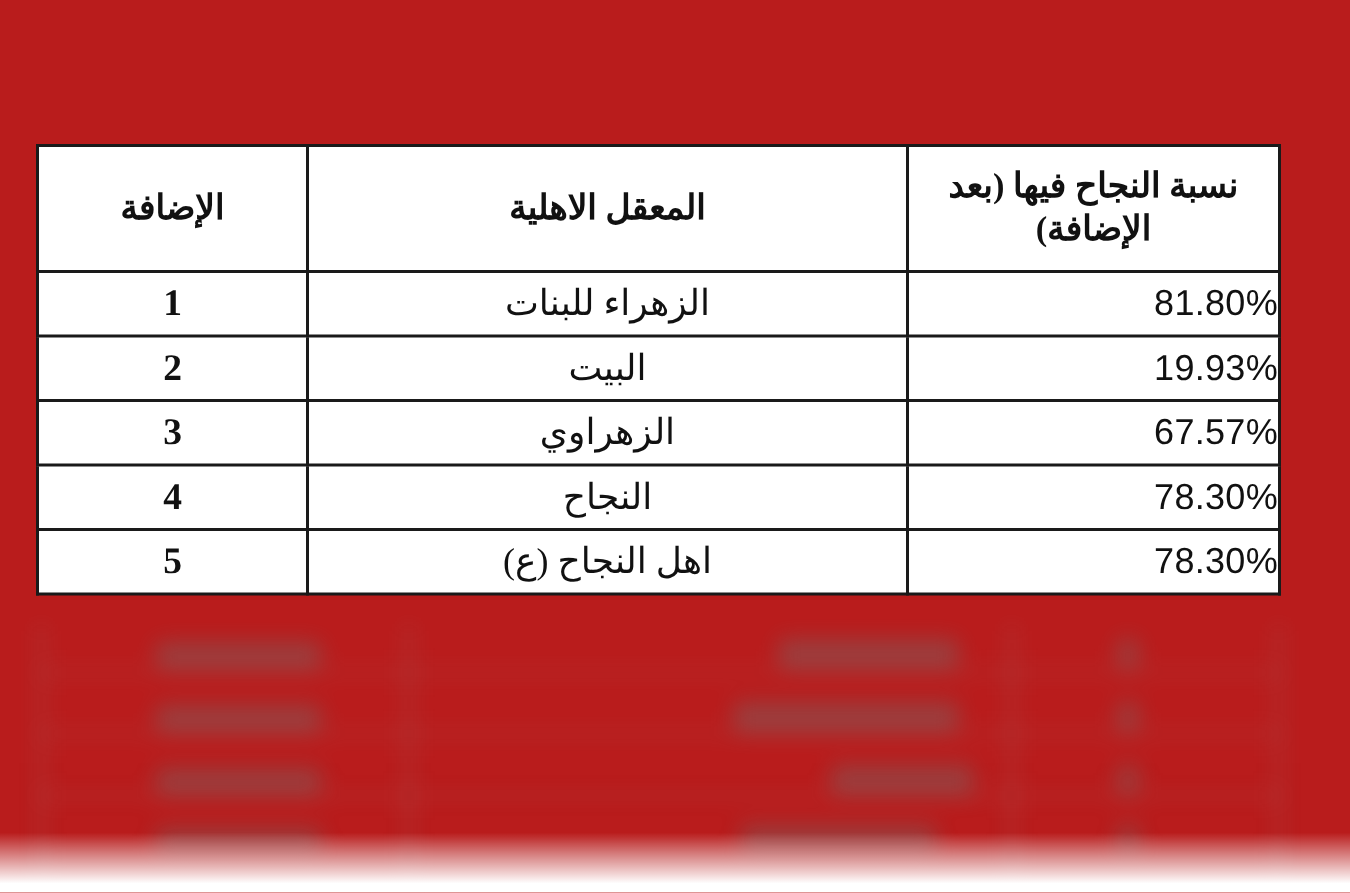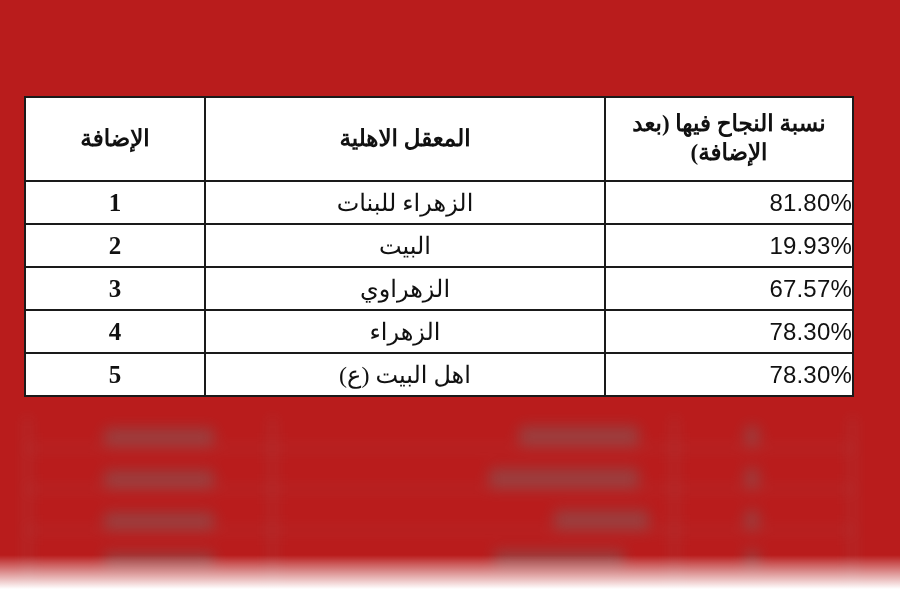--- a/index.html
+++ b/index.html
@@ -180,26 +180,26 @@
           <td class="cell-univ">البيت</td>
           <td class="cell-seq">2</td>
         </tr>
         <tr>
           <td class="cell-percent">67.57%</td>
           <td class="cell-univ">الزهراوي</td>
           <td class="cell-seq">3</td>
         </tr>
         <tr>
           <td class="cell-percent">78.30%</td>
-          <td class="cell-univ">الزهراء</td>
+          <td class="cell-univ">النجاح</td>
           <td class="cell-seq">4</td>
         </tr>
         <tr>
           <td class="cell-percent">78.30%</td>
-          <td class="cell-univ">اهل البيت (ع)</td>
+          <td class="cell-univ">اهل النجاح (ع)</td>
           <td class="cell-seq">5</td>
         </tr>
       </tbody>
     </table>
   </div>
 
   <div class="blur-region">
     <div class="grid"></div>
     <div class="vline v1"></div>
     <div class="vline v2"></div>

